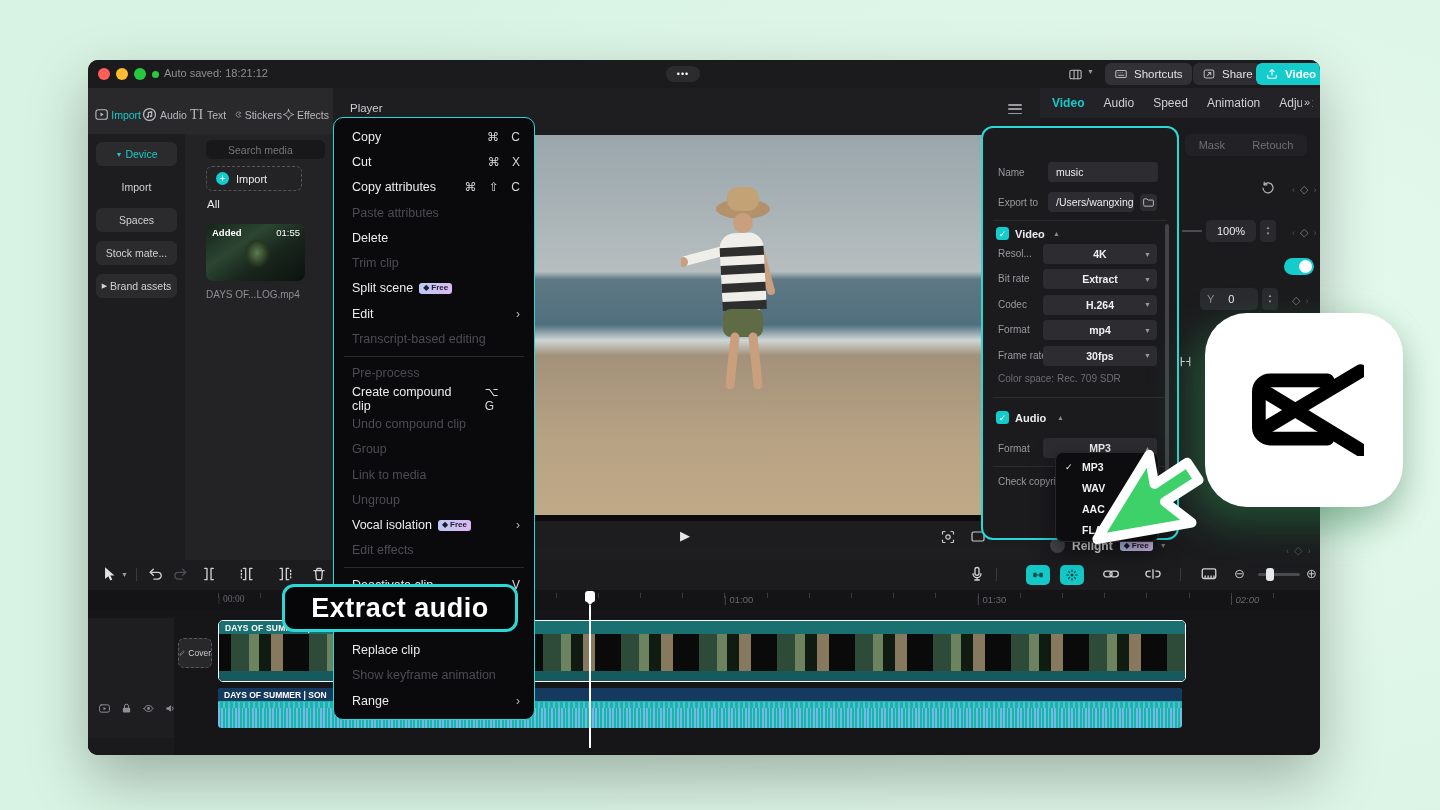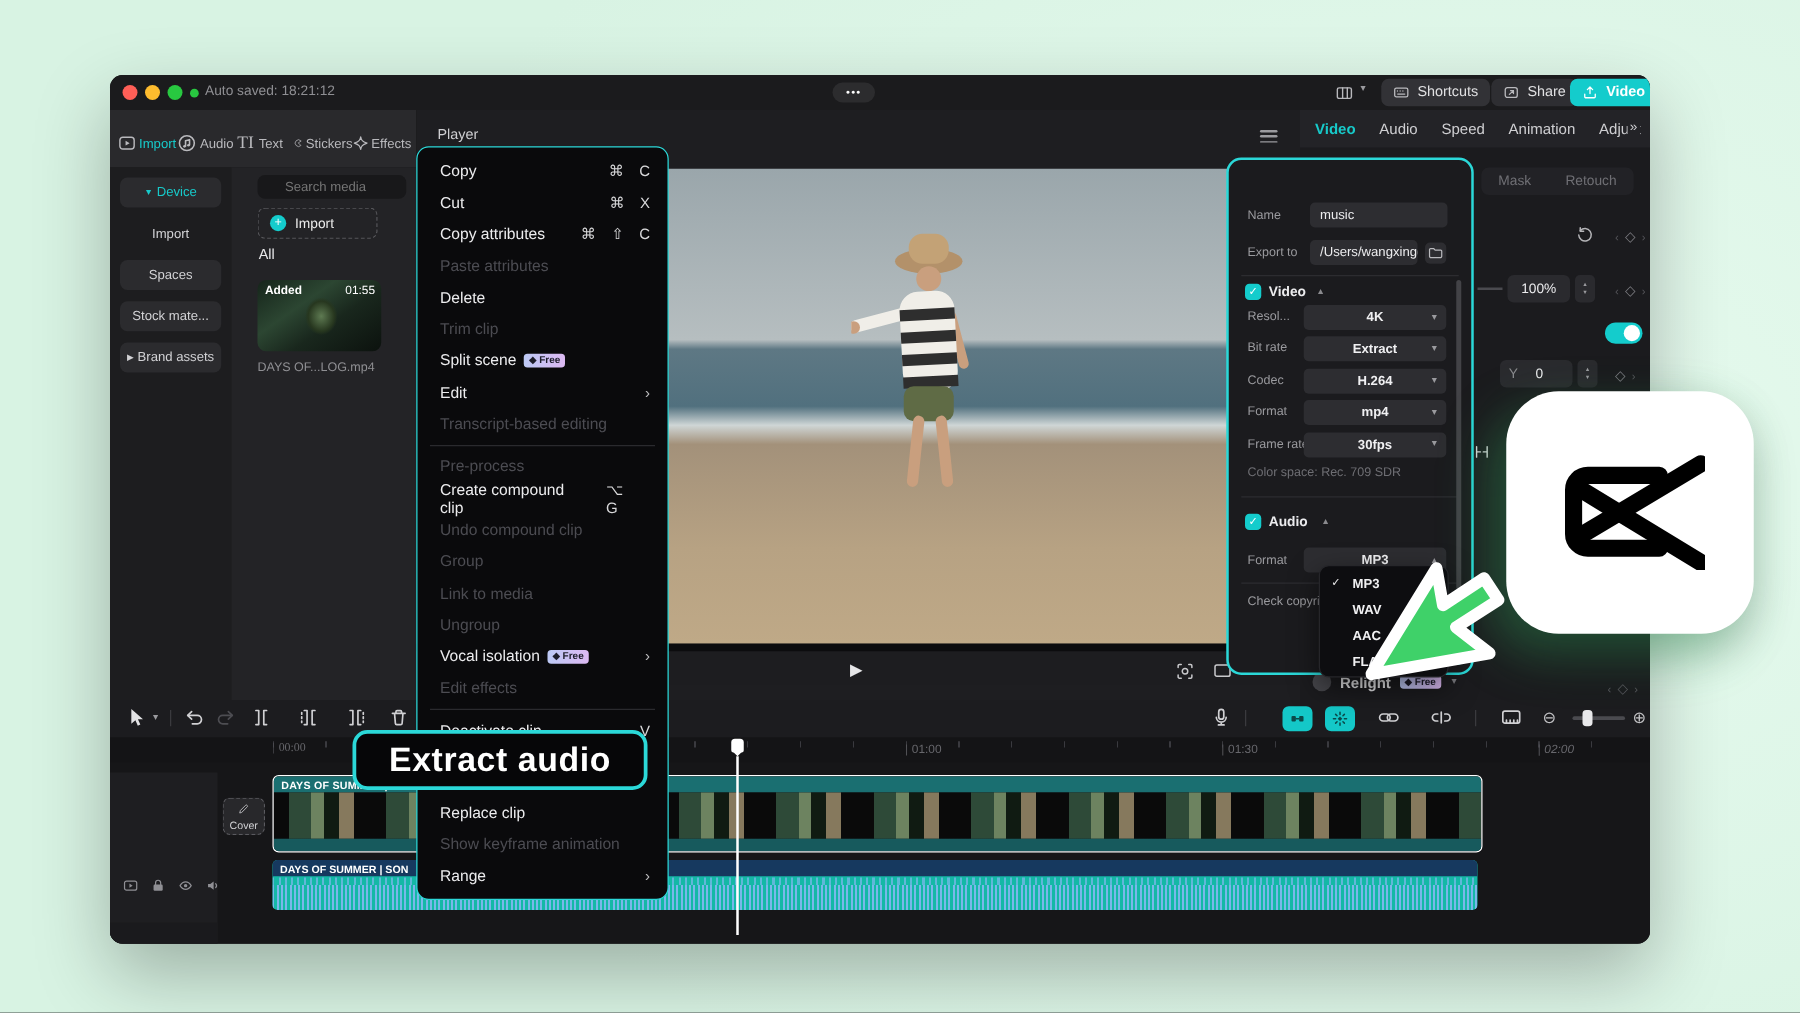--- a/index.html
+++ b/index.html
@@ -112,21 +112,21 @@
   .zknob{position:absolute;left:1178px;top:8px;width:8px;height:13px;border-radius:3px;background:#e8e8ea}
   .ruler{position:absolute;left:0;top:30px;width:1232px;height:20px;background:#141416}
   .ticks{position:absolute;left:130px;top:3px;width:1060px;height:5px;background:repeating-linear-gradient(90deg,#3a3a3f 0 1px,transparent 1px 42.2px)}
   .rlabel{position:absolute;top:4px;color:#67676c;font-size:9.5px}
   .rlabel b{font-weight:normal;margin-right:3px;color:#55555a}
   .playhead-head{position:absolute;left:497px;top:531px;width:10px;height:11px;background:#fff;border-radius:3px 3px 2px 2px;z-index:5}
   .playhead-head::after{content:"";position:absolute;left:1px;top:10px;border-left:4px solid transparent;border-right:4px solid transparent;border-top:4px solid #fff}
   .playhead-line{position:absolute;left:501px;top:545px;width:1.5px;height:143px;background:#fff;z-index:5}
   .theader{position:absolute;left:0;top:58px;width:86px;height:136px;background:#1e1e21}
   .th-ic{position:absolute;width:13px;height:13px;color:#8f8f94}
-  .coverbtn{position:absolute;left:90px;top:78px;width:34px;height:30px;background:#28282b;border:1px dashed #5a5a5f;border-radius:6px;display:flex;flex-direction:column;align-items:center;justify-content:center;color:#d0d0d3;font-size:8.5px;gap:3px}
+  .coverbtn{position:absolute;left:90px;top:78px;width:34px;height:30px;background:#28282b;border:1px dashed #5a5a5f;border-radius:6px;display:flex;flex-direction:row;align-items:center;justify-content:center;color:#d0d0d3;font-size:8.5px;gap:3px}
   .coverbtn .ico{width:10px;height:10px}
   .vclip{position:absolute;left:130px;top:60px;width:968px;height:62px;border:1.5px solid #fff;border-radius:5px;background:#0f0f10;overflow:hidden;z-index:2}
   .vclip .cap{height:13px;background:#1a6f71;color:#fff;font-size:8.5px;font-weight:bold;display:flex;align-items:center;padding-left:6px;letter-spacing:.2px}
   .vclip .strip{height:37px;background:repeating-linear-gradient(90deg,#0a0a0a 0 12px,#2e4a38 12px 30px,#6d8360 30px 40px,#101b12 40px 52px,#86795d 52px 64px,#0a0a0a 64px 78px)}
   .vclip .foot{height:10px;background:#175a5d}
   .aclip{position:absolute;left:130px;top:128px;width:964px;height:40px;border-radius:4px;background:#14b8a6;overflow:hidden;z-index:1}
   .aclip .cap{height:13px;background:#16395f;color:#fff;font-size:8.5px;font-weight:bold;display:flex;align-items:center;padding-left:6px}
   .wave1{position:absolute;left:0;right:0;bottom:0;height:20px;background:repeating-linear-gradient(90deg,#79b7ea 0 1.6px,transparent 1.6px 3.4px)}
   .wave2{position:absolute;left:0;right:0;bottom:20px;height:6px;opacity:.75;background:repeating-linear-gradient(90deg,#79b7ea 0 1.6px,transparent 1.6px 5px)}
   .stubrow{position:absolute;left:0;top:178px;width:86px;height:17px;background:#1a1a1d}

